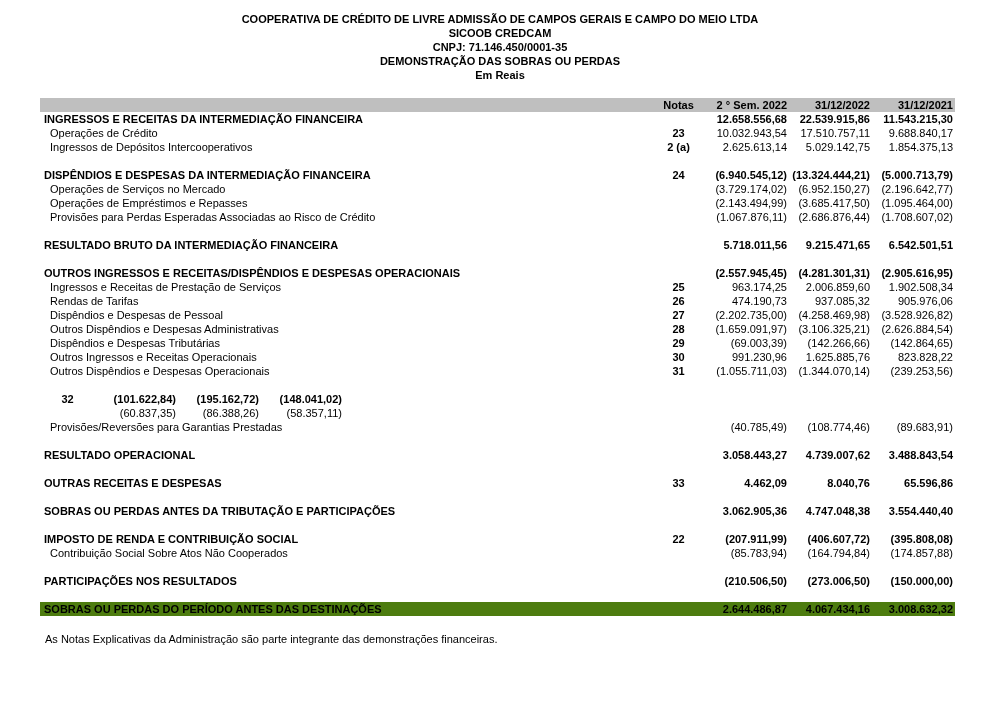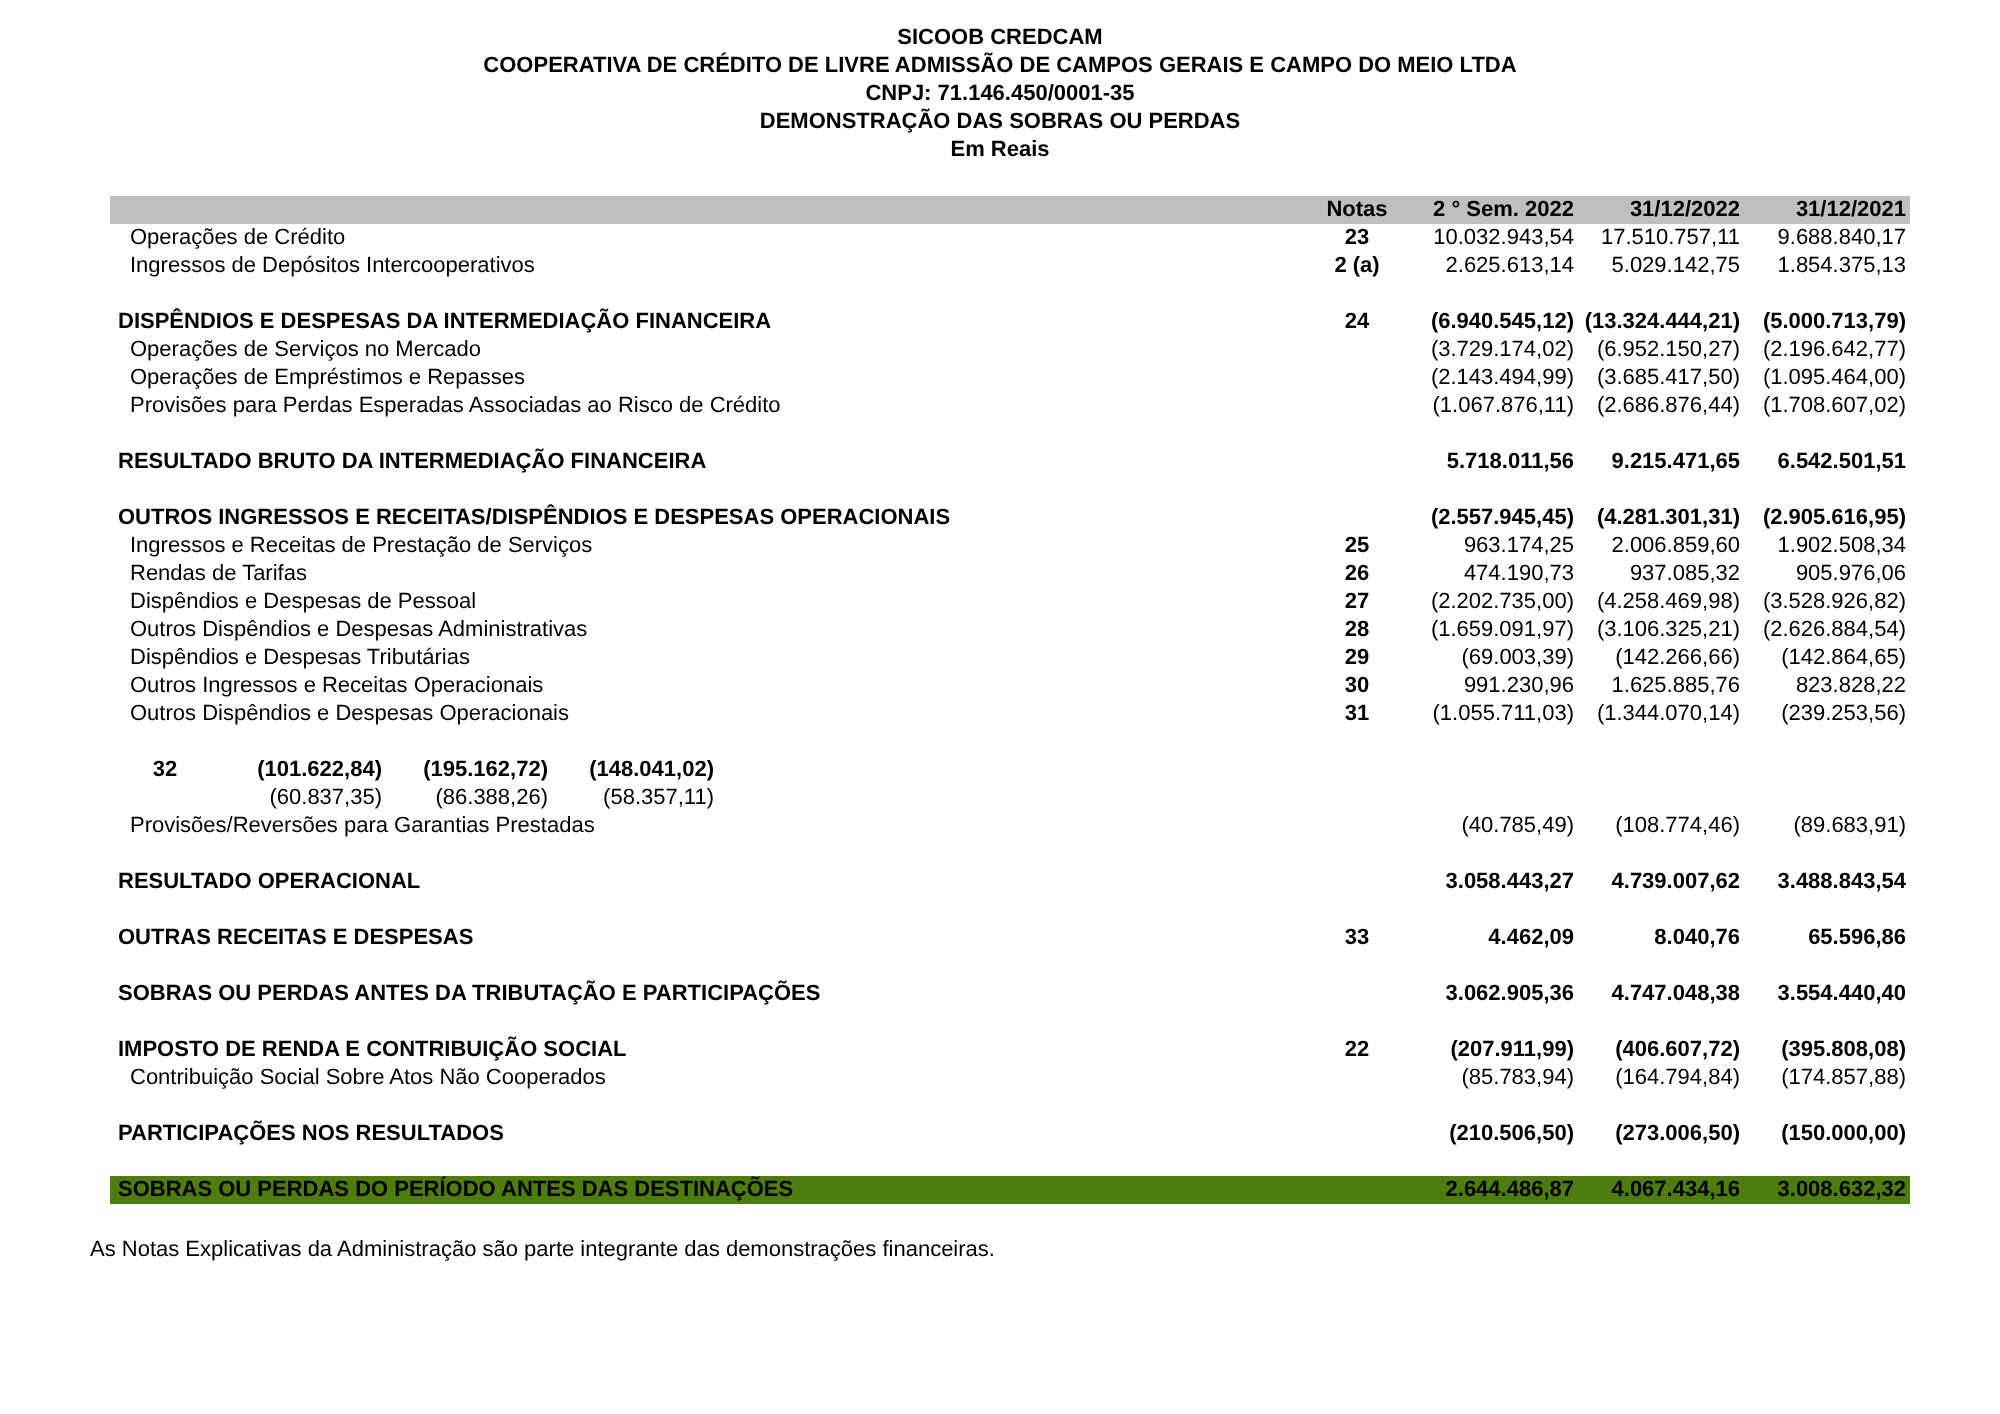--- a/index.html
+++ b/index.html
@@ -20,21 +20,21 @@
   .header-block {
     text-align: center;
   }
   .header-line {
     font-size: 11px;
     font-weight: bold;
     line-height: 14px;
     white-space: nowrap;
   }
   .statement-table {
-    margin: 16px 45px 0 55px;
+    margin: 16px 45px 0 40px;
     font-size: 11px;
   }
   .thead {
     display: flex;
     align-items: center;
     height: 14px;
     font-weight: bold;
     background: #bfbfbf;
   }
   .row {
@@ -72,36 +72,43 @@
     font-size: 11px;
     line-height: 14px;
   }
 </style>
 </head>
 <body>
 
 <div class="doc">
 
   <div class="header-block">
+    <div class="header-line">COOPERATIVA DE CRÉDITO DE LIVRE ADMISSÃO DE CAMPOS GERAIS E CAMPO DO MEIO LTDA</div>
     <div class="header-line">SICOOB CREDCAM</div>
-    <div class="header-line">COOPERATIVA DE CRÉDITO DE LIVRE ADMISSÃO DE CAMPOS GERAIS E CAMPO DO MEIO LTDA</div>
     <div class="header-line">CNPJ: 71.146.450/0001-35</div>
     <div class="header-line">DEMONSTRAÇÃO DAS SOBRAS OU PERDAS</div>
     <div class="header-line">Em Reais</div>
   </div>
 
   <div class="statement-table">
     <div class="thead" style="background: rgb(191, 191, 191);">
       <div class="cell-label"></div>
       <div class="cell-nota">Notas</div>
       <div class="cell-v">2 ° Sem. 2022</div>
       <div class="cell-v">31/12/2022</div>
       <div class="cell-v">31/12/2021</div>
     </div>
     <div id="table-body">
+        <div class="row bold">
+          <div class="cell-label">INGRESSOS E RECEITAS DA INTERMEDIAÇÃO FINANCEIRA</div>
+          <div class="cell-nota"></div>
+          <div class="cell-v">12.658.556,68</div>
+          <div class="cell-v">22.539.915,86</div>
+          <div class="cell-v">11.543.215,30</div>
+        </div>
         <div class="row indent">
           <div class="cell-label">Operações de Crédito</div>
           <div class="cell-nota">23</div>
           <div class="cell-v">10.032.943,54</div>
           <div class="cell-v">17.510.757,11</div>
           <div class="cell-v">9.688.840,17</div>
         </div>
         <div class="row indent">
           <div class="cell-label">Ingressos de Depósitos Intercooperativos</div>
           <div class="cell-nota">2 (a)</div>

